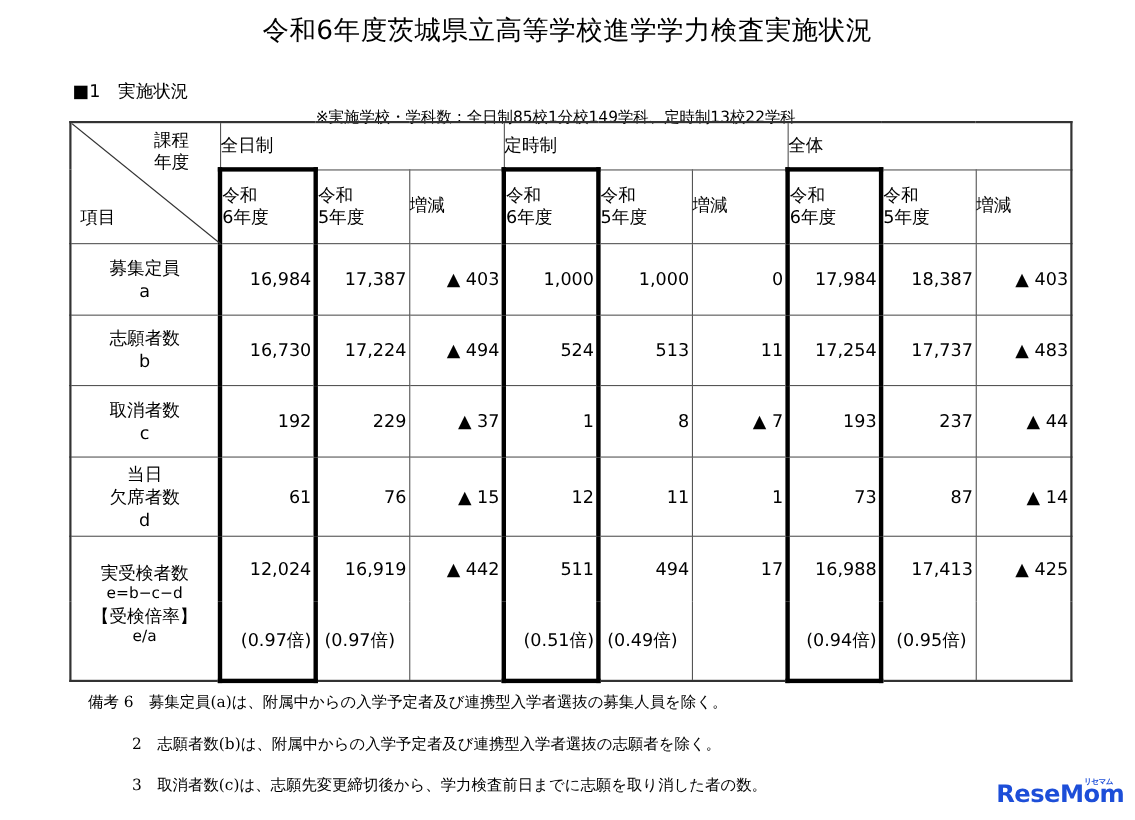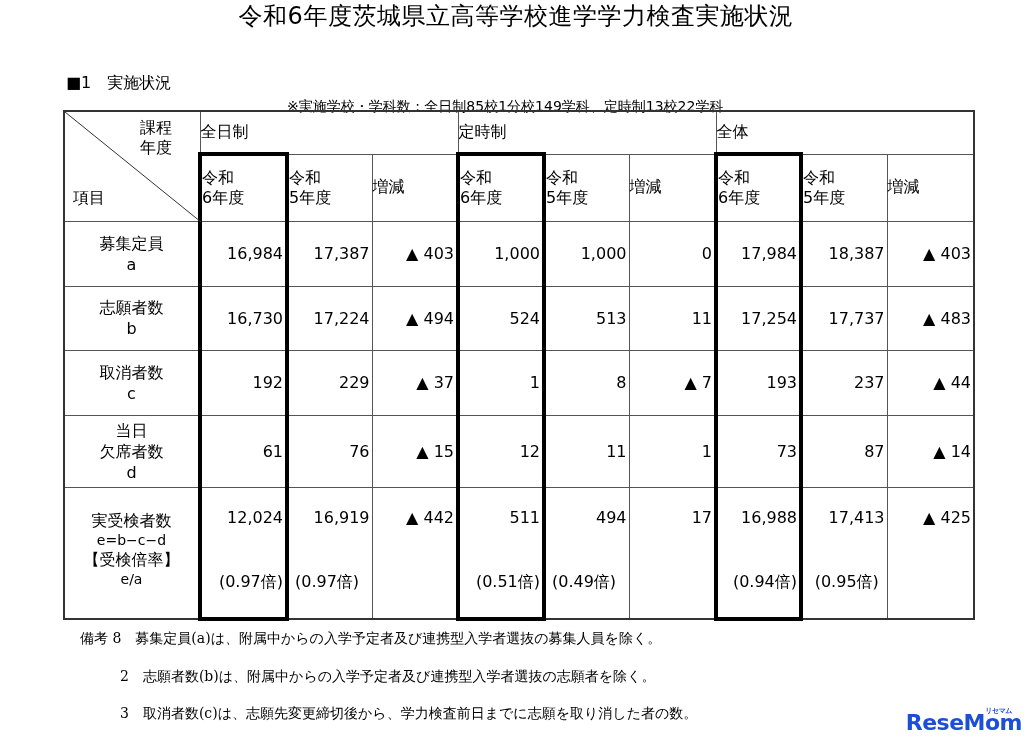--- a/index.html
+++ b/index.html
@@ -1,18 +1,18 @@
 <!DOCTYPE html>
 <html><head>
 <meta charset="utf-8">
 <style>
   html, body { margin: 0; padding: 0; background: #ffffff; }
   body { width: 1032px; height: 745px; position: relative; overflow: hidden;
          font-family: "DejaVu Sans", "Liberation Sans", sans-serif; color: #000; }
-  .title { position: absolute; top: 0; left: 0; width: 1032px; text-align: center;
+  .title { position: absolute; top: 11px; left: 0; width: 1032px; text-align: center;
            font-size: 24px; letter-spacing: 0.5px; }
   .section { position: absolute; top: 73px; left: 66px; font-size: 16px; }
   .note-top { position: absolute; top: 75px; left: 287px; font-size: 14px; margin-top: 23px; }
   table.main { position: absolute; top: 110px; left: 63px; border-collapse: collapse;
                table-layout: fixed; border: 2px solid #333; }
   table.main td { border: 1px solid #555; padding: 0; font-size: 16px; }
   td.thin { border-left: 1px solid #aaa !important; margin-left: 32px; }
   .num { text-align: right; padding-right: 2px !important; vertical-align: middle; }
   .ctr { text-align: left; vertical-align: middle; }
   .hdr-line { line-height: 20px; }
@@ -187,17 +187,17 @@
     <td class="num ratio thickL thickR thickB" style="border-top:none">(0.51倍)</td>
     <td class="num ratio" style="border-top:none;text-align:left;padding-left:6px">(0.49倍)</td>
     <td class="num thin" style="border-top:none"></td>
     <td class="num ratio thickL thickR thickB" style="border-top:none">(0.94倍)</td>
     <td class="num ratio" style="border-top:none;text-align:center;padding-left:6px">(0.95倍)</td>
     <td class="num thin" style="border-top:none"></td>
   </tr>
 </tbody>
   </table>
 
-<div class="remarks" style="top:630px">備考 8　募集定員(a)は、附属中からの入学予定者及び連携型入学者選抜の募集人員を除く。</div>
+<div class="remarks" style="top:630px">備考 6　募集定員(a)は、附属中からの入学予定者及び連携型入学者選抜の募集人員を除く。</div>
 <div class="remarks" style="top:668px;left:120px">2　志願者数(b)は、附属中からの入学予定者及び連携型入学者選抜の志願者を除く。</div>
 <div class="remarks" style="top:705px;left:120px">3　取消者数(c)は、志願先変更締切後から、学力検査前日までに志願を取り消した者の数。</div>
 
 <div class="logo"><span>ReseMom</span><sup>リセマム</sup></div>
 
 </body></html>

